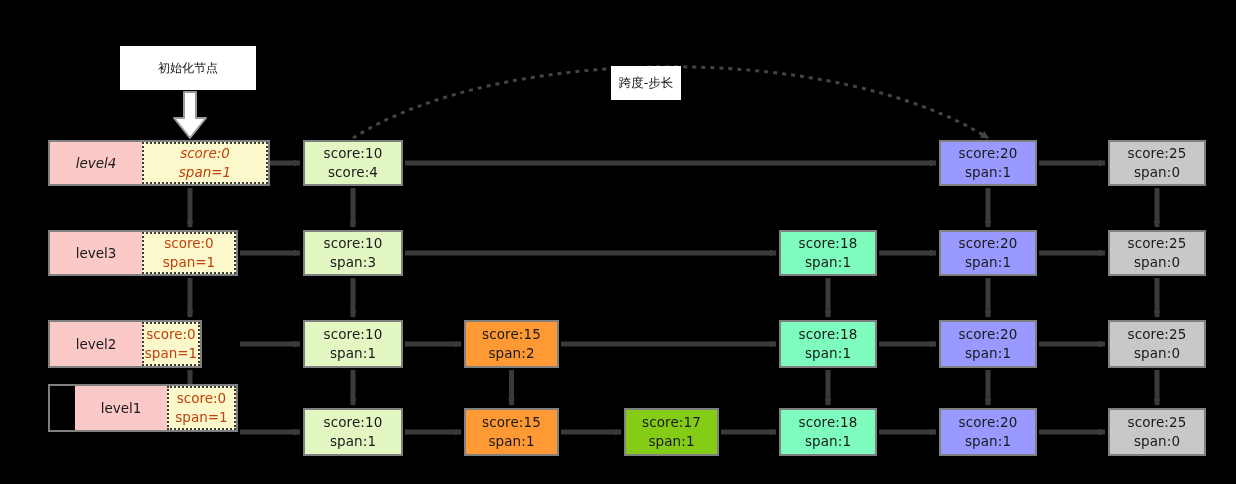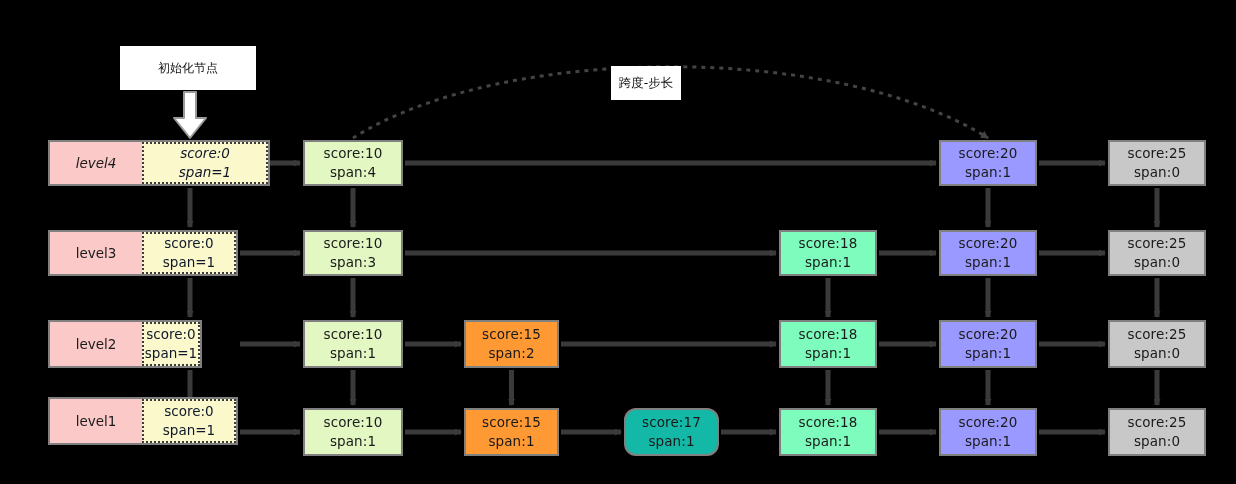--- a/index.html
+++ b/index.html
@@ -56,21 +56,21 @@
     font-size: 13.5px;
     display: flex;
     align-items: center;
     justify-content: center;
     flex: 0 0 92px;
   }
   .hdr-score {
     box-sizing: border-box;
     background: #fbf8cc;
     border: 2px dotted #3a3a3a;
-    color: #0f172a;
+    color: #c2410c;
     font-size: 13.5px;
     line-height: 1.38;
     display: flex;
     flex-direction: column;
     align-items: center;
     justify-content: center;
     flex: 1 1 auto;
   }
   
   #callout {
@@ -154,21 +154,21 @@
   <div id="nodes-layer">
       <div class="hdr-wrap" style="left: 48px; top: 140px; width: 222px; height: 46px; font-style: italic;">
         <div class="hdr-level">level4</div>
         <div class="hdr-score">
           <span class="ln">score:0</span>
           <span class="ln">span=1</span>
         </div>
       </div>
       <div class="node" style="left: 303px; top: 140px; width: 100px; height: 46px; background: rgb(226, 247, 194);">
         <span class="ln">score:10</span>
-        <span class="ln">span:4</span>
+        <span class="ln">score:4</span>
       </div>
       <div class="node" style="left: 939px; top: 140px; width: 98px; height: 46px; background: rgb(153, 153, 255);">
         <span class="ln">score:20</span>
         <span class="ln">span:1</span>
       </div>
       <div class="node" style="left: 1108px; top: 140px; width: 98px; height: 46px; background: rgb(200, 200, 200);">
         <span class="ln">score:25</span>
         <span class="ln">span:0</span>
       </div>
       <div class="hdr-wrap" style="left: 48px; top: 230px; width: 190px; height: 46px;">
@@ -214,36 +214,36 @@
         <span class="ln">span:1</span>
       </div>
       <div class="node" style="left: 939px; top: 320px; width: 98px; height: 48px; background: rgb(153, 153, 255);">
         <span class="ln">score:20</span>
         <span class="ln">span:1</span>
       </div>
       <div class="node" style="left: 1108px; top: 320px; width: 98px; height: 48px; background: rgb(200, 200, 200);">
         <span class="ln">score:25</span>
         <span class="ln">span:0</span>
       </div>
-      <div class="hdr-wrap" style="left: 48px; top: 397px; width: 190px; height: 48px;">
+      <div class="hdr-wrap" style="left: 48px; top: 384px; width: 190px; height: 48px; padding-left: 25px;">
         <div class="hdr-level">level1</div>
         <div class="hdr-score">
           <span class="ln">score:0</span>
           <span class="ln">span=1</span>
         </div>
       </div>
       <div class="node" style="left: 303px; top: 408px; width: 100px; height: 48px; background: rgb(226, 247, 194);">
         <span class="ln">score:10</span>
         <span class="ln">span:1</span>
       </div>
       <div class="node" style="left: 464px; top: 408px; width: 95px; height: 48px; background: rgb(255, 153, 51);">
         <span class="ln">score:15</span>
         <span class="ln">span:1</span>
       </div>
-      <div class="node" style="left: 624px; top: 408px; width: 95px; height: 48px; background: #14b8a6; border-radius: 12px;">
+      <div class="node" style="left: 624px; top: 408px; width: 95px; height: 48px; background: #84cc16;">
         <span class="ln">score:17</span>
         <span class="ln">span:1</span>
       </div>
       <div class="node" style="left: 779px; top: 408px; width: 98px; height: 48px; background: rgb(125, 252, 190);">
         <span class="ln">score:18</span>
         <span class="ln">span:1</span>
       </div>
       <div class="node" style="left: 939px; top: 408px; width: 98px; height: 48px; background: rgb(153, 153, 255);">
         <span class="ln">score:20</span>
         <span class="ln">span:1</span>

